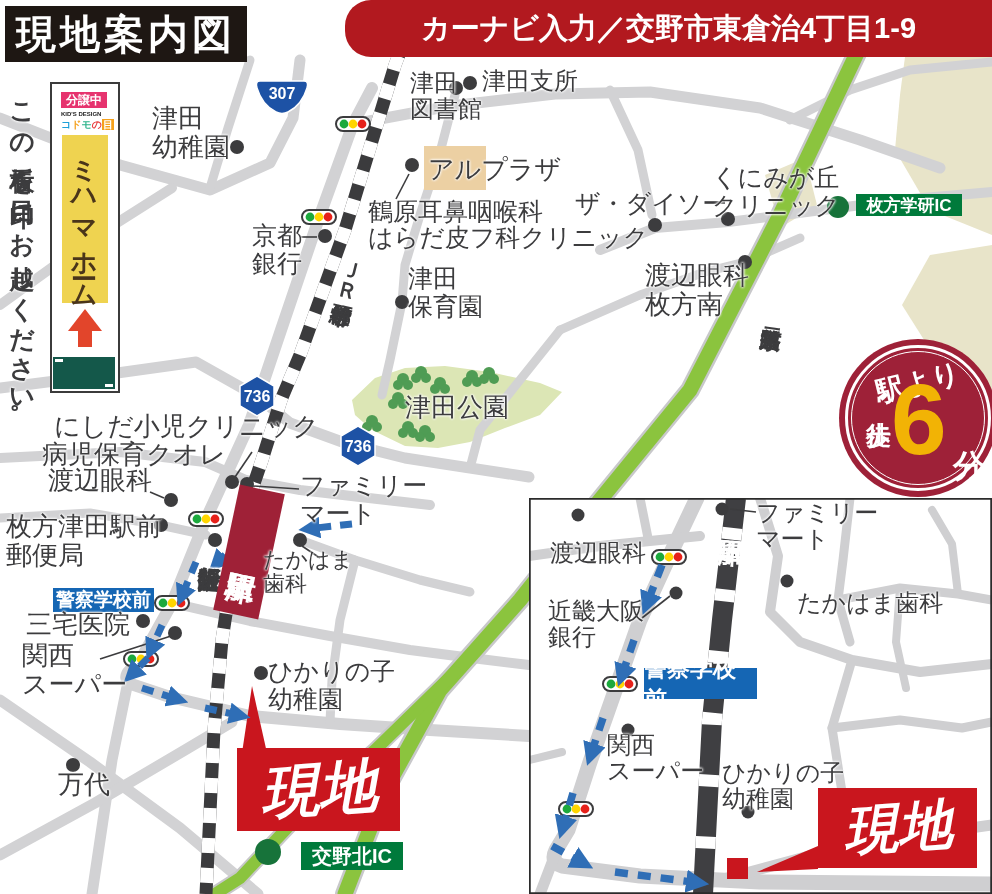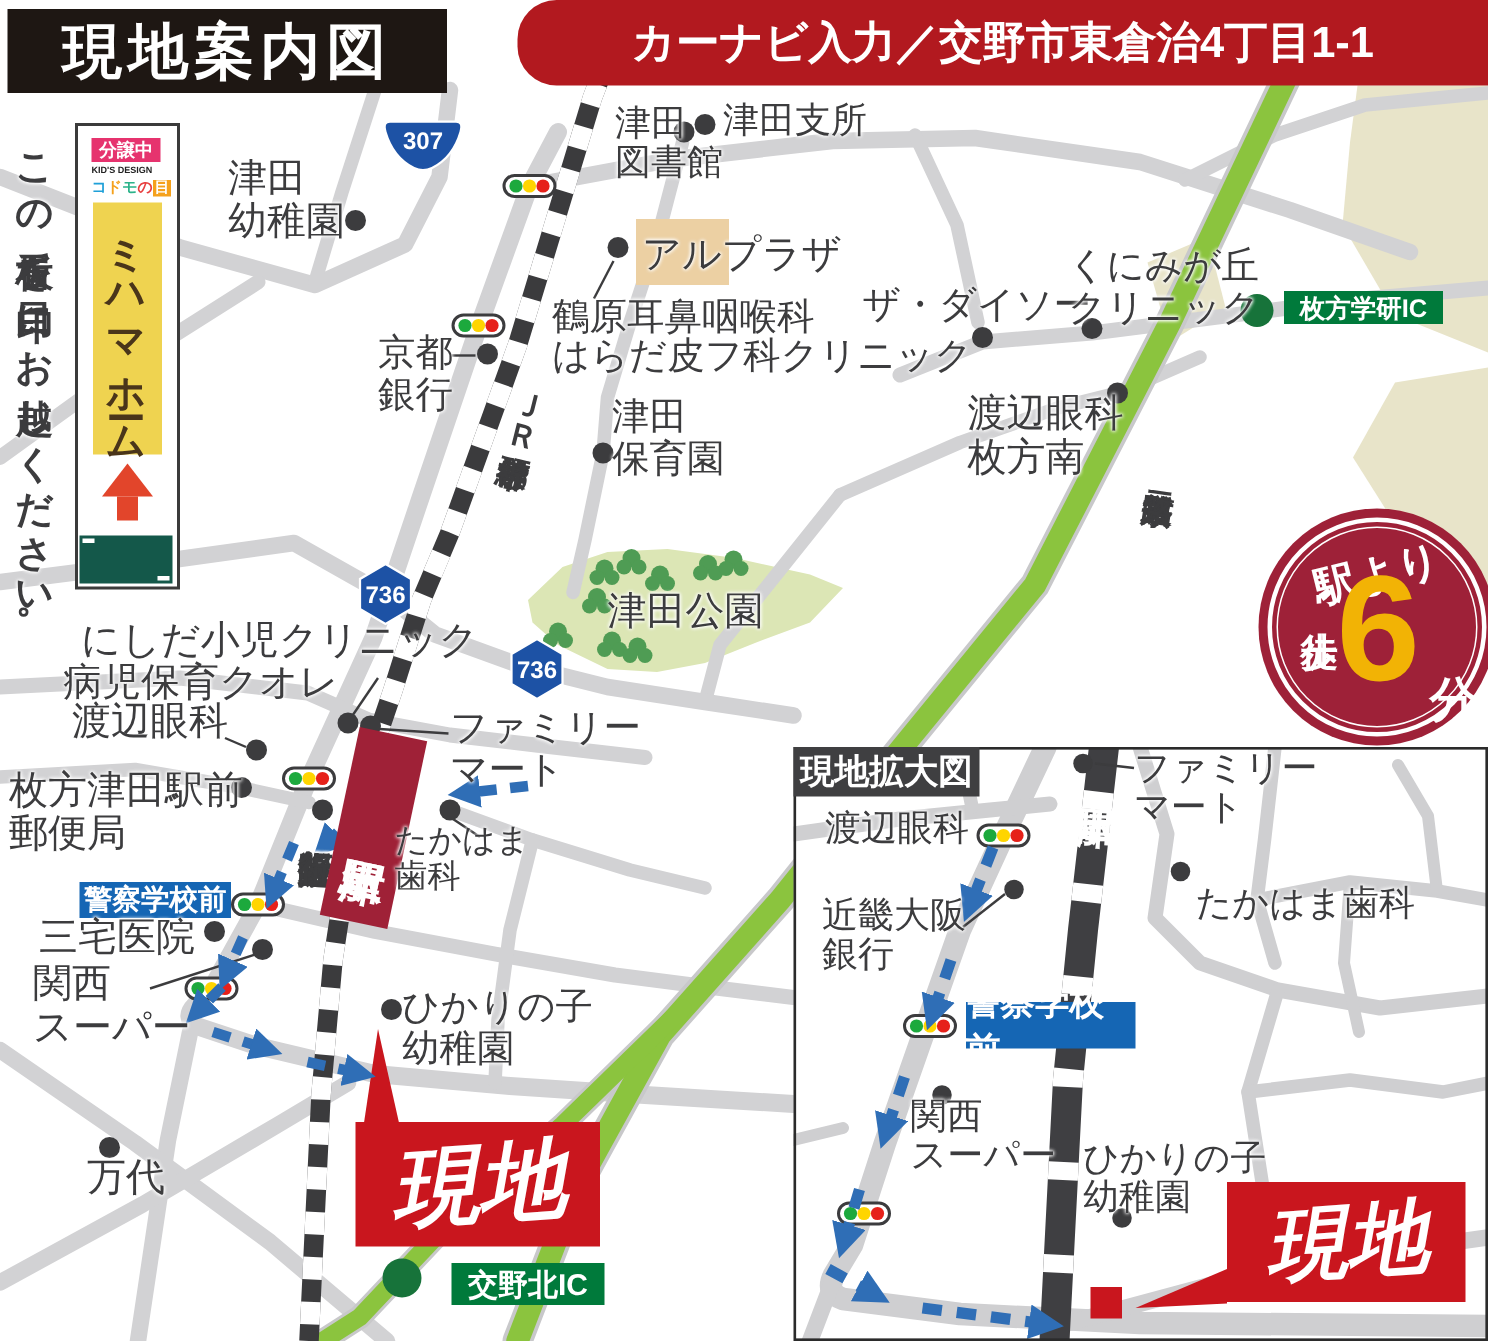--- a/index.html
+++ b/index.html
@@ -2,21 +2,21 @@
 <html><head>
 <meta charset="utf-8">
 <style>
   html,body{margin:0;padding:0;background:#fff;}
   .stage{position:relative;width:992px;height:894px;overflow:hidden;background:#fff;
          font-family:"Liberation Sans","DejaVu Sans",sans-serif;color:#3c3c3e;}
   svg{position:absolute;left:0;top:0;}
   .lbl{position:absolute;font-weight:400;line-height:1.1;white-space:pre-line;color:#3c3c3e;
        text-shadow:0 0 3px #fff,0 0 3px #fff,0 0 2px #fff;}
   .vert{writing-mode:vertical-rl;text-orientation:upright;}
-  .hdr-black{position:absolute;left:5px;top:6px;width:293px;height:56px;background:#1e1713;color:#fff;
+  .hdr-black{position:absolute;left:5px;top:6px;width:242px;height:56px;background:#1e1713;color:#fff;
        font-size:40px;font-weight:800;display:flex;align-items:center;justify-content:center;letter-spacing:4px;}
   .hdr-red{position:absolute;left:345px;top:0;width:647px;height:57px;background:#b2191f;color:#fff;
        border-radius:26px 0 0 26px;font-size:29px;font-weight:800;display:flex;align-items:center;justify-content:center;}
   .caption-v{position:absolute;left:8px;top:86px;height:430px;font-size:25px;font-weight:600;letter-spacing:2px;}
   .signbox{position:absolute;left:50px;top:82px;width:70px;height:311px;background:#fff;border:2.5px solid #3b3b3b;box-sizing:border-box;}
   .sign-badge{position:absolute;left:9px;top:8px;width:46px;height:16px;background:#e6336e;color:#fff;font-size:12px;
        font-weight:800;display:flex;align-items:center;justify-content:center;}
   .sign-kids{position:absolute;left:9px;top:27px;font-size:6px;font-weight:700;color:#222;}
   .sign-logo{position:absolute;left:9px;top:34px;font-size:10px;font-weight:800;}
   .sign-banner{position:absolute;left:10px;top:51px;width:46px;height:168px;background:#efd350;display:flex;align-items:center;justify-content:center;}
@@ -242,21 +242,21 @@
       <path d="M603,718 L590,757" marker-end="url(#arr)"></path>
       <path d="M573,793 L562,830" marker-end="url(#arr)"></path>
       <path d="M552,846 L585,864" marker-end="url(#arr)"></path>
       <path d="M615,872 L700,883" marker-end="url(#arr)"></path>
     </g>
     <rect x="529.5" y="498.5" width="462" height="395" fill="none" stroke="#2b2b2b" stroke-width="2.5"></rect>
   </g>
 </svg>
 
 <div class="hdr-black">現地案内図</div>
-<div class="hdr-red">カーナビ入力／交野市東倉治4丁目1-1</div>
+<div class="hdr-red">カーナビ入力／交野市東倉治4丁目1-9</div>
 
 <div class="caption-v vert lbl">この看板を目印にお越しください。</div>
 <div class="signbox">
   <div class="sign-badge">分譲中</div>
   <div class="sign-kids">KID'S DESIGN</div>
   <div class="sign-logo"><span style="color:#1fa0d8">コ</span><span style="color:#f5a11c">ド</span><span style="color:#2bb38a">モ</span><span style="color:#e84040">の</span><span style="color:#fff;background:#f5a11c;padding:0 1px">目</span></div>
   <div class="sign-banner">
         <span class="vert">ミハマホーム</span>
       </div>
   <div class="sign-arrow">
@@ -318,21 +318,20 @@
 
 <div class="wbadge">
   <div class="r1"></div>
       <div class="r2"></div>
   <div class="t1">駅より</div>
   <div class="t2 vert">徒歩</div>
   <div class="t3">6</div>
   <div class="t4">分</div>
 </div>
 
-<div class="inset-title">現地拡大図</div>
 <div class="lbl" style="left:550px;top:540px;font-size:24px">渡辺眼科</div>
 <div class="sta-inset"><span class="vert">津田駅</span></div>
 <div class="lbl" style="left:756px;top:500px;font-size:24px">ファミリー
 マート</div>
 <div class="lbl" style="left:797px;top:590px;font-size:24px">たかはま歯科</div>
 <div class="lbl" style="left:548px;top:598px;font-size:24px">近畿大阪
 銀行</div>
 <div class="badge-blue" style="left:644px;top:668px;width:113px;height:31px;font-size:23px">警察学校前</div>
 <div class="lbl" style="left:607px;top:732px;font-size:24px">関西
 スーパー</div>

